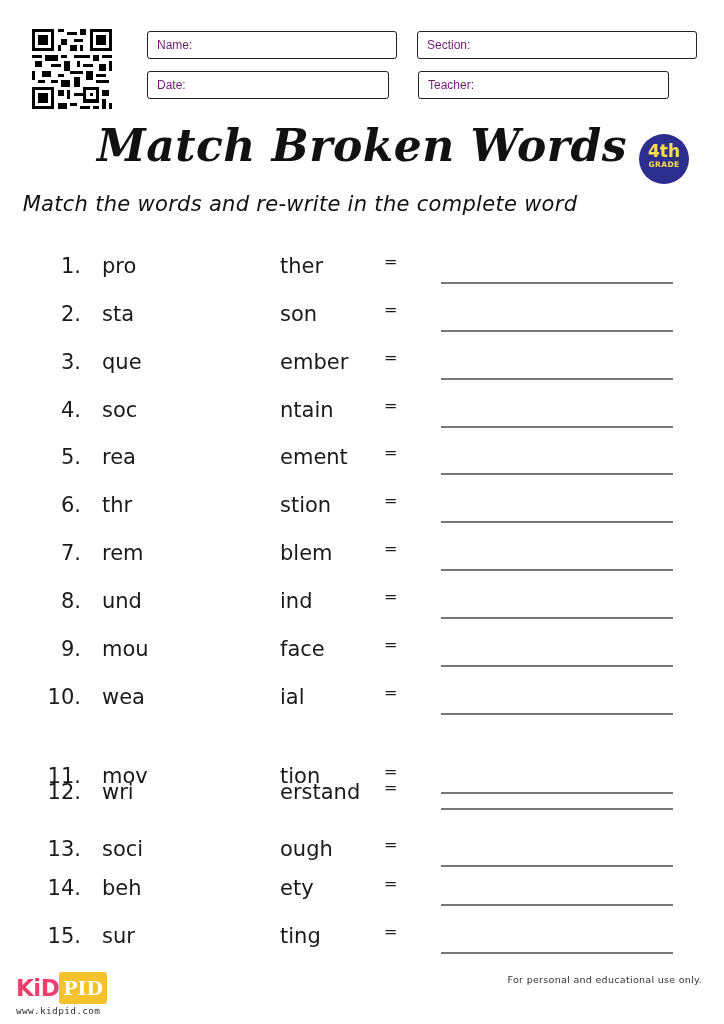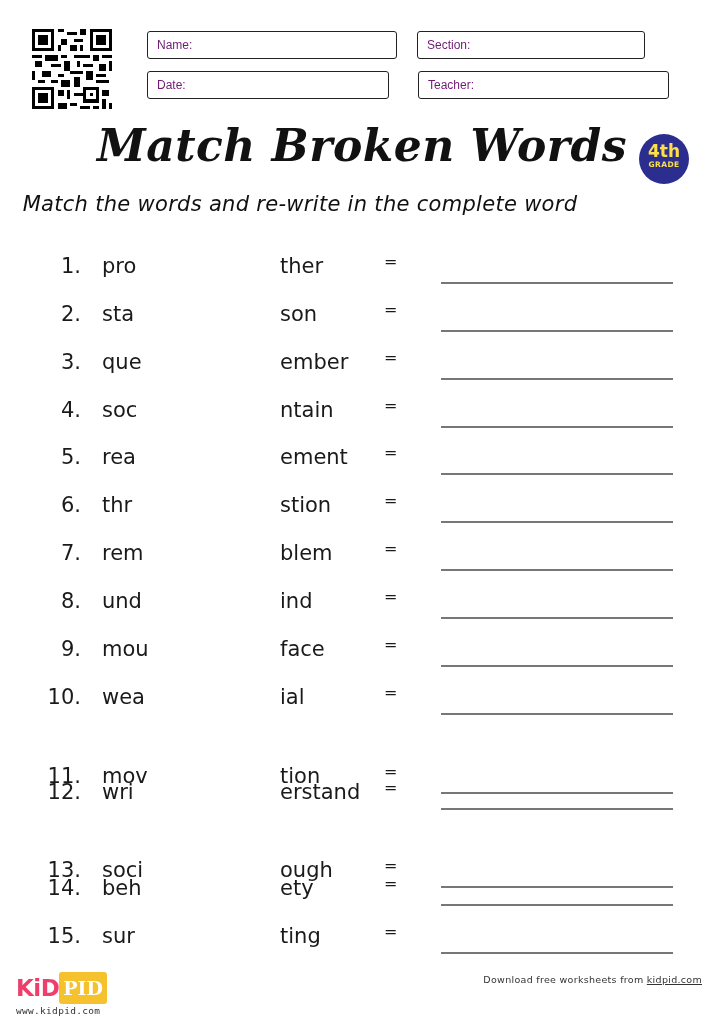--- a/index.html
+++ b/index.html
@@ -90,21 +90,21 @@
       <rect x="8" y="23" width="3" height="2"></rect>
       <rect x="12" y="23" width="2" height="1"></rect>
       <rect x="15" y="24" width="3" height="1"></rect>
       <rect x="19" y="24" width="2" height="1"></rect>
       <rect x="22" y="22" width="1" height="3"></rect>
       <rect x="24" y="23" width="1" height="2"></rect>
   </g>
 </svg>
 
 <div class="field" style="left:147px; top:31px; width:250px;">Name:</div>
-<div class="field" style="left:417px; top:31px; width:228px;">Section:</div>
+<div class="field" style="left:417px; top:31px; width:280px;">Section:</div>
 <div class="field" style="left:147px; top:71px; width:242px;">Date:</div>
 <div class="field" style="left:418px; top:71px; width:251px;">Teacher:</div>
 
 <div class="title">Match Broken Words</div>
 
 <div class="badge">
   <span class="big">4th</span>
   <span class="small">GRADE</span>
 </div>
 
@@ -188,21 +188,21 @@
       <span class="eq">=</span>
       <span class="line"></span>
     </div>
     <div class="row" style="top: 780.35px;">
       <span class="num">12.</span>
       <span class="left">wri</span>
       <span class="right">erstand</span>
       <span class="eq">=</span>
       <span class="line"></span>
     </div>
-    <div class="row" style="top: 858px;">
+    <div class="row" style="top: 837px;">
       <span class="num">13.</span>
       <span class="left">soci</span>
       <span class="right">ough</span>
       <span class="eq">=</span>
       <span class="line"></span>
     </div>
     <div class="row" style="top: 876.05px;">
       <span class="num">14.</span>
       <span class="left">beh</span>
       <span class="right">ety</span>
@@ -217,14 +217,14 @@
       <span class="line"></span>
     </div>
   </div>
 
 <div class="brand">
   <span class="kid">KiD</span><span class="pid">PID</span>
   <span class="url">www.kidpid.com</span>
 </div>
 
 <div class="footer">
-  <div><span>Download free worksheets from </span><a>kidpid.com</a></div>
+  <div>For personal and educational use only.</div>
 </div>
 
 </body></html>

